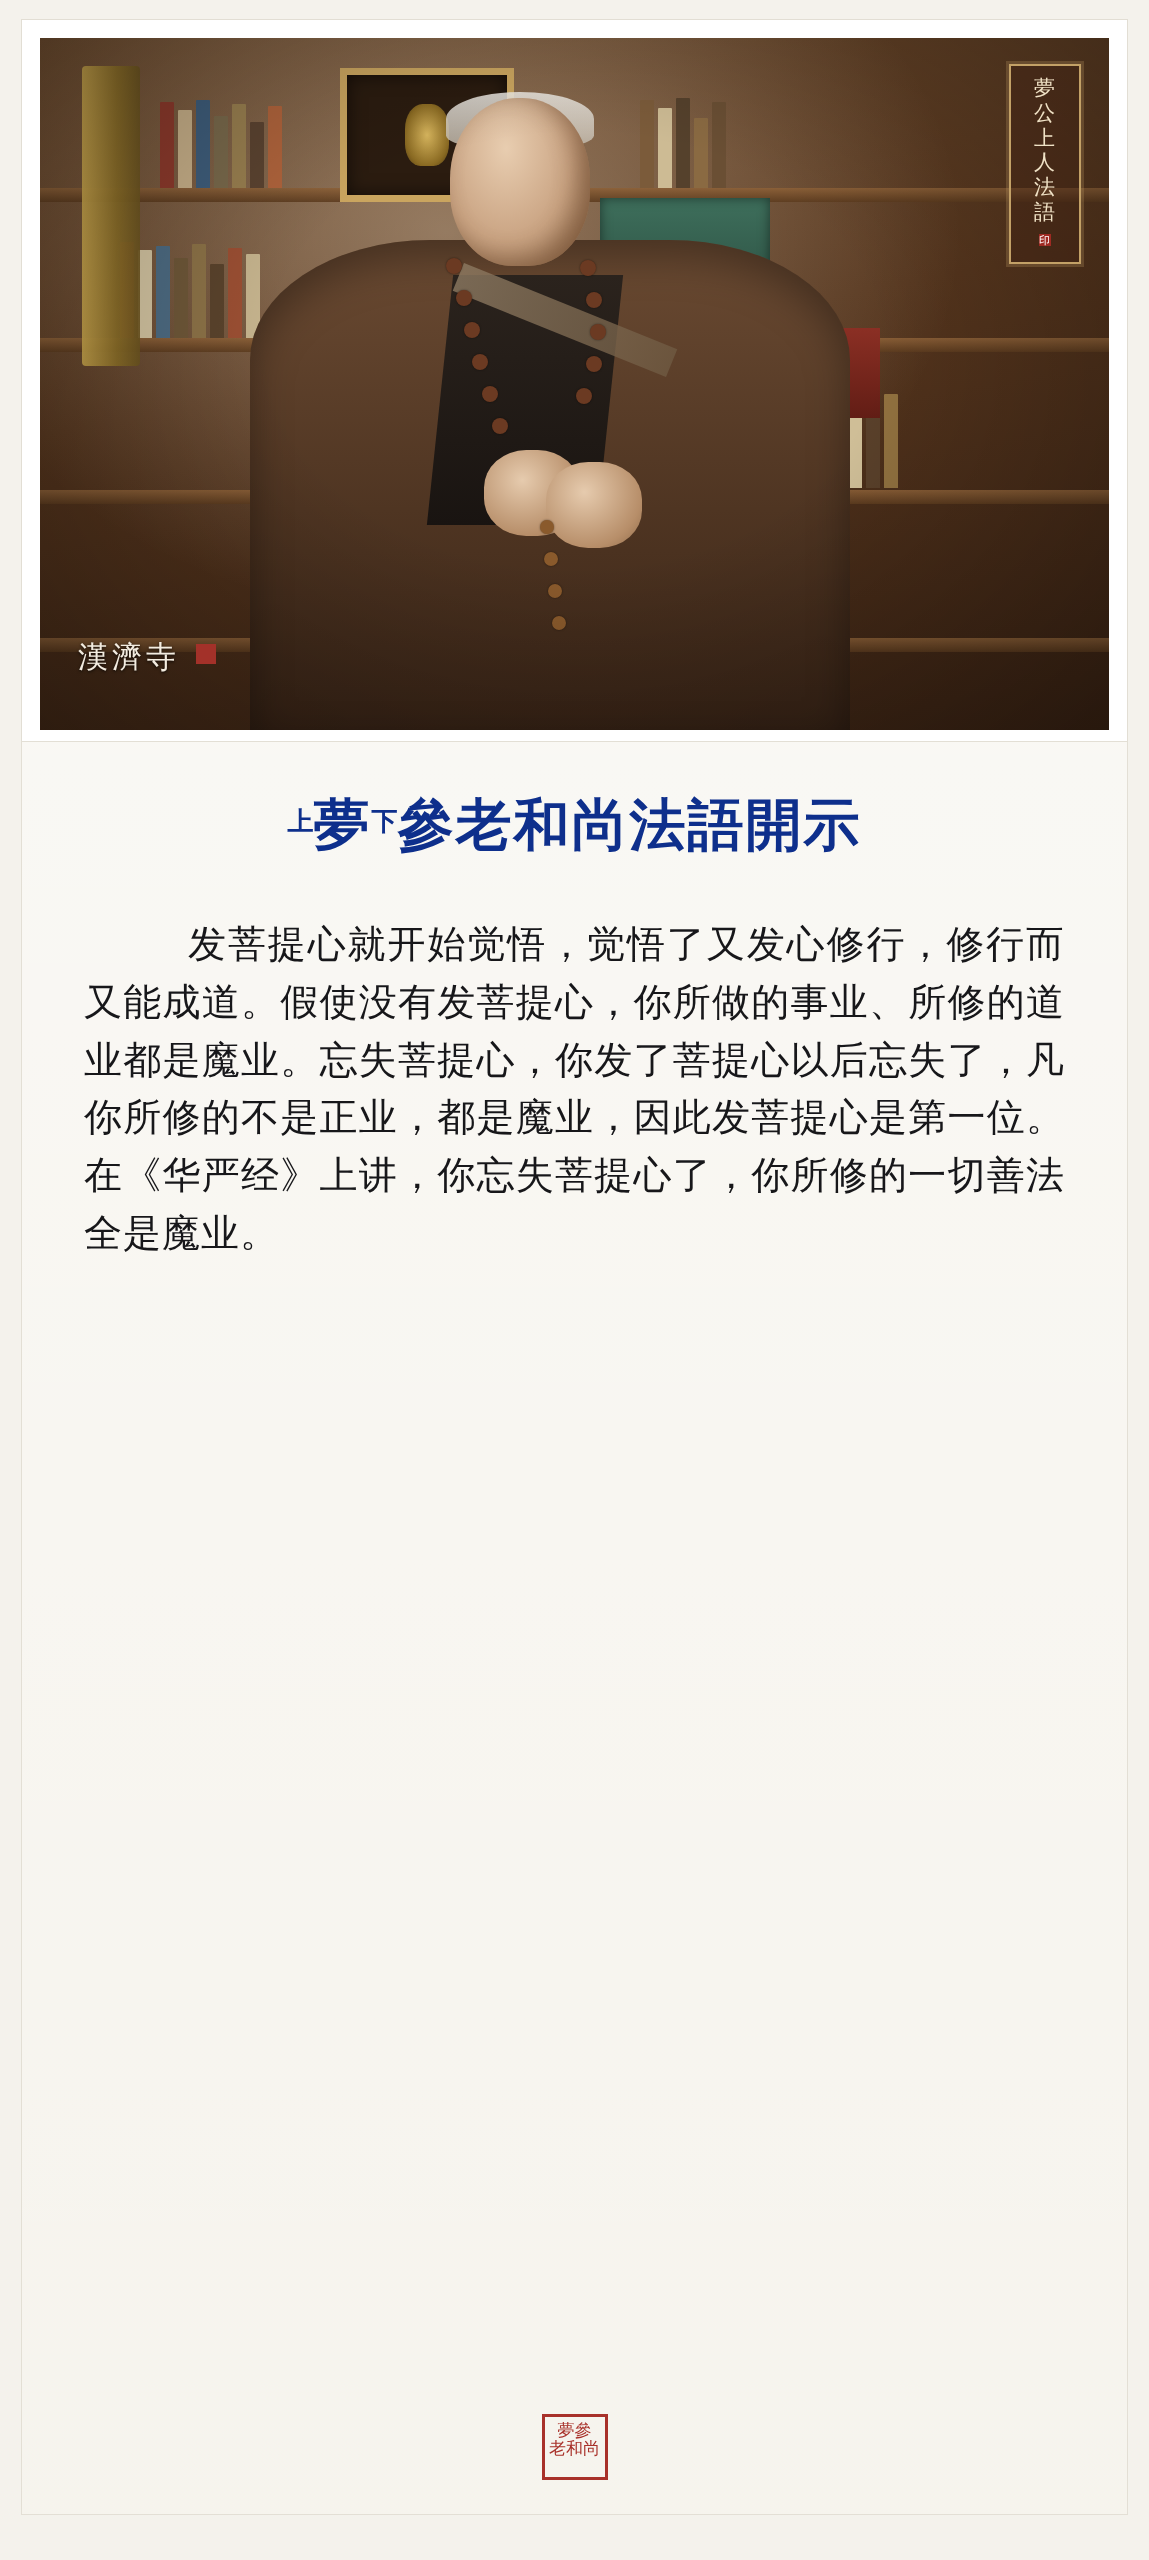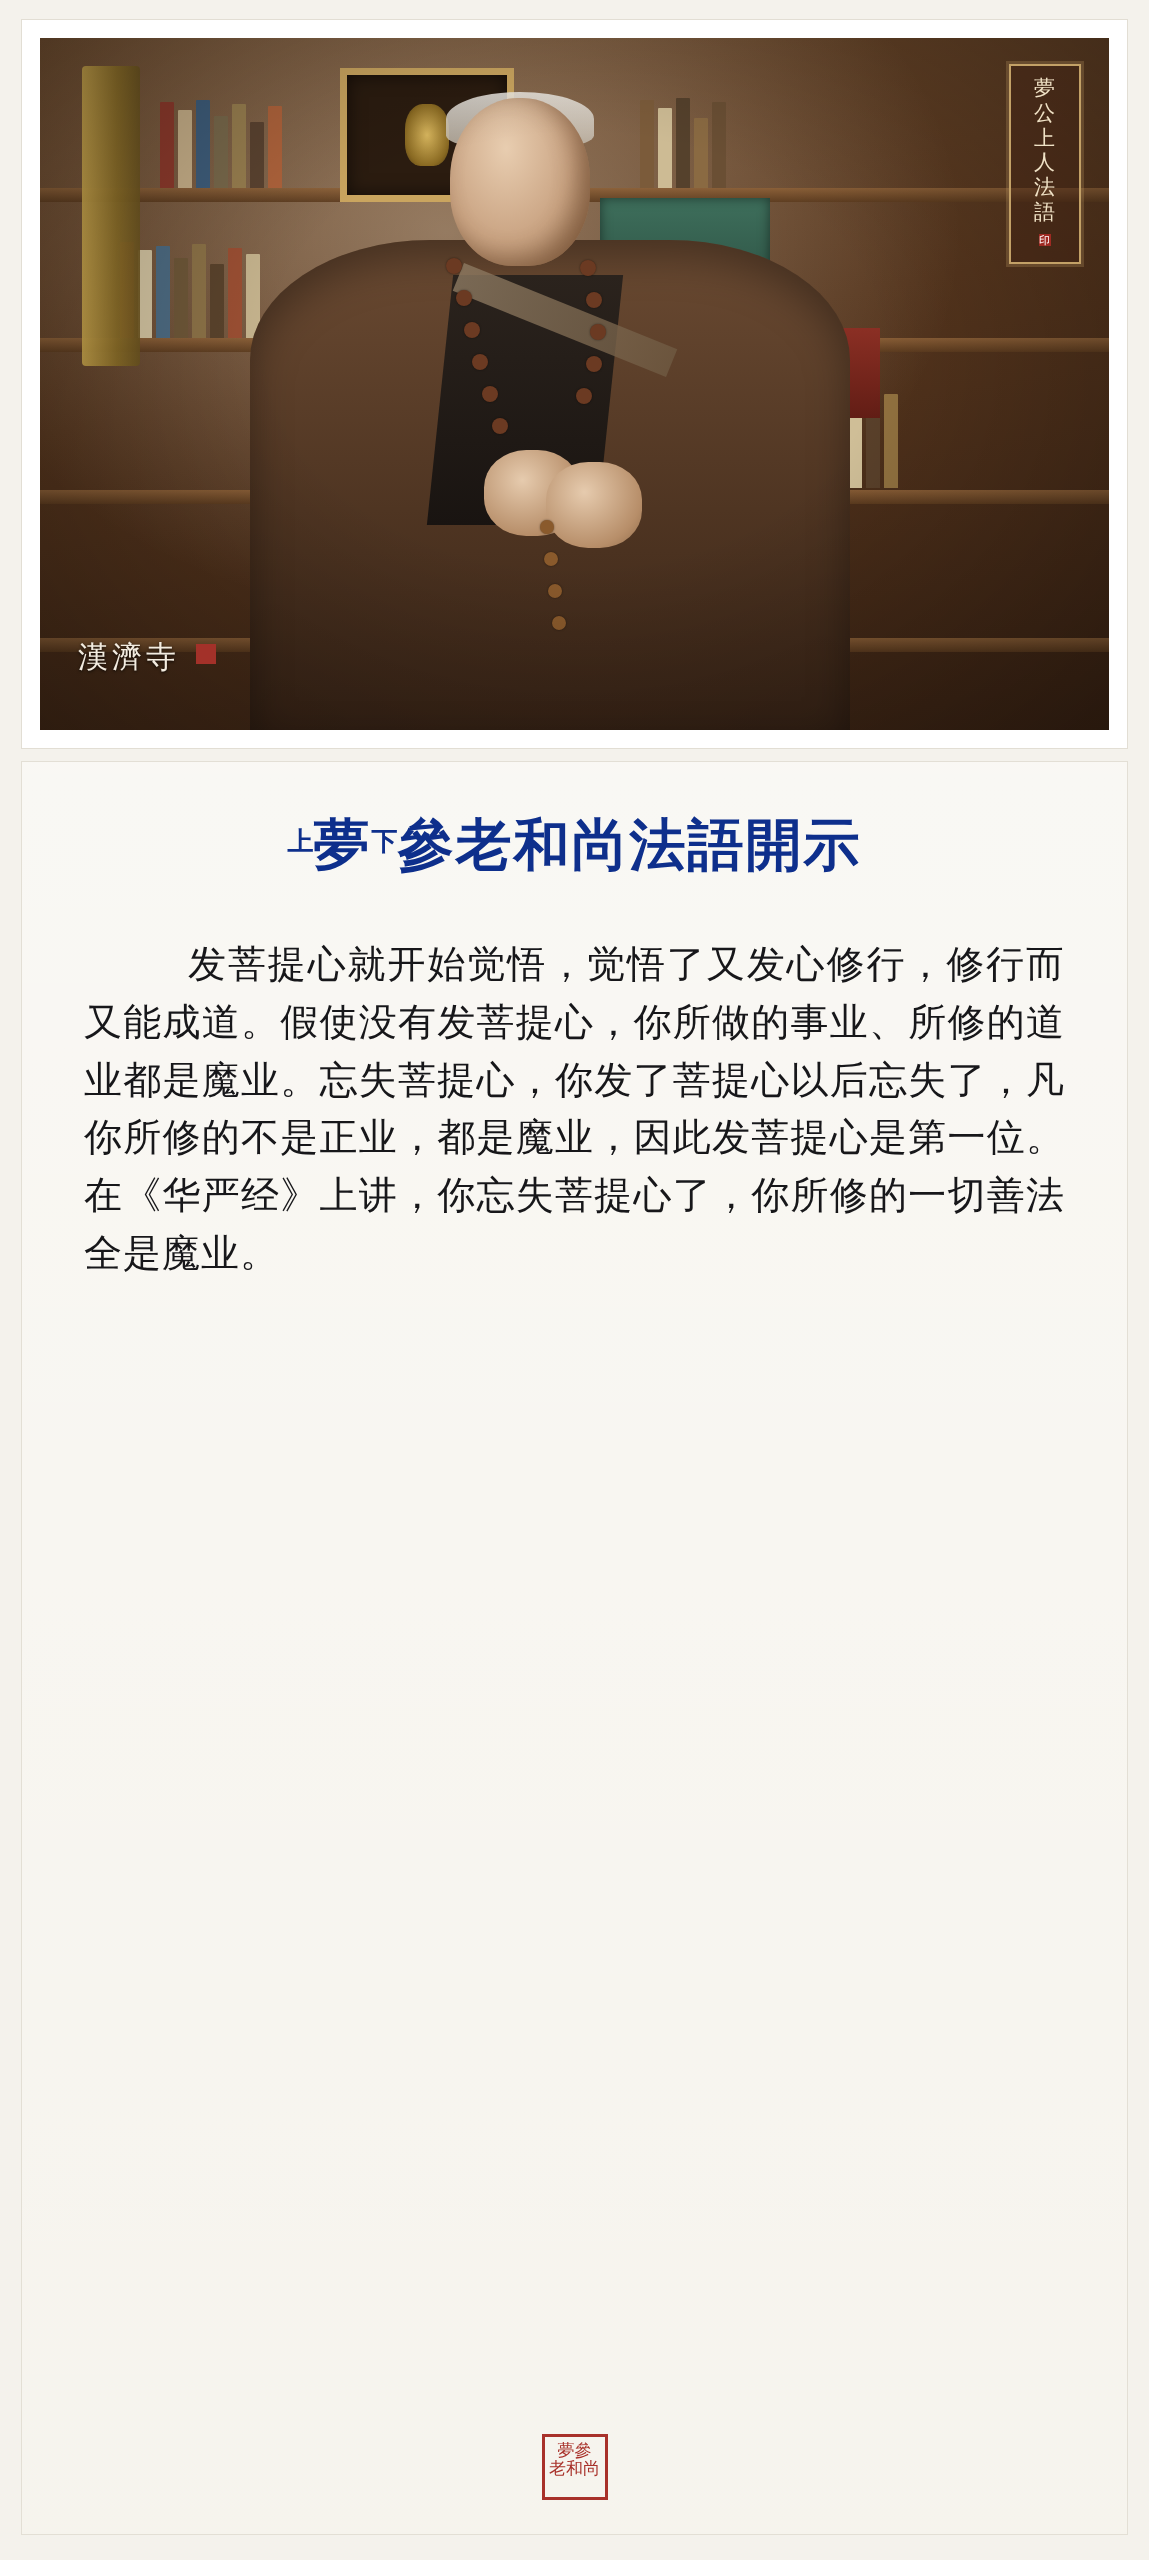--- a/index.html
+++ b/index.html
@@ -219,21 +219,21 @@
     width: 20px; height: 20px;
     background: #a33129;
     vertical-align: 3px;
     margin-left: 4px;
   }
 
   
   .text-card {
     position: absolute;
     left: 22px;
-    top: 762px;
+    top: 742px;
     width: 1105px;
     height: 1772px;
     background:
       linear-gradient(180deg, rgba(255,255,255,.5), rgba(255,255,255,.2)),
       #f4f1e9;
     box-shadow: 0 0 0 1px #e3dfd5;
     box-sizing: border-box;
     padding: 46px 62px 40px 62px;
   }
   .title {

